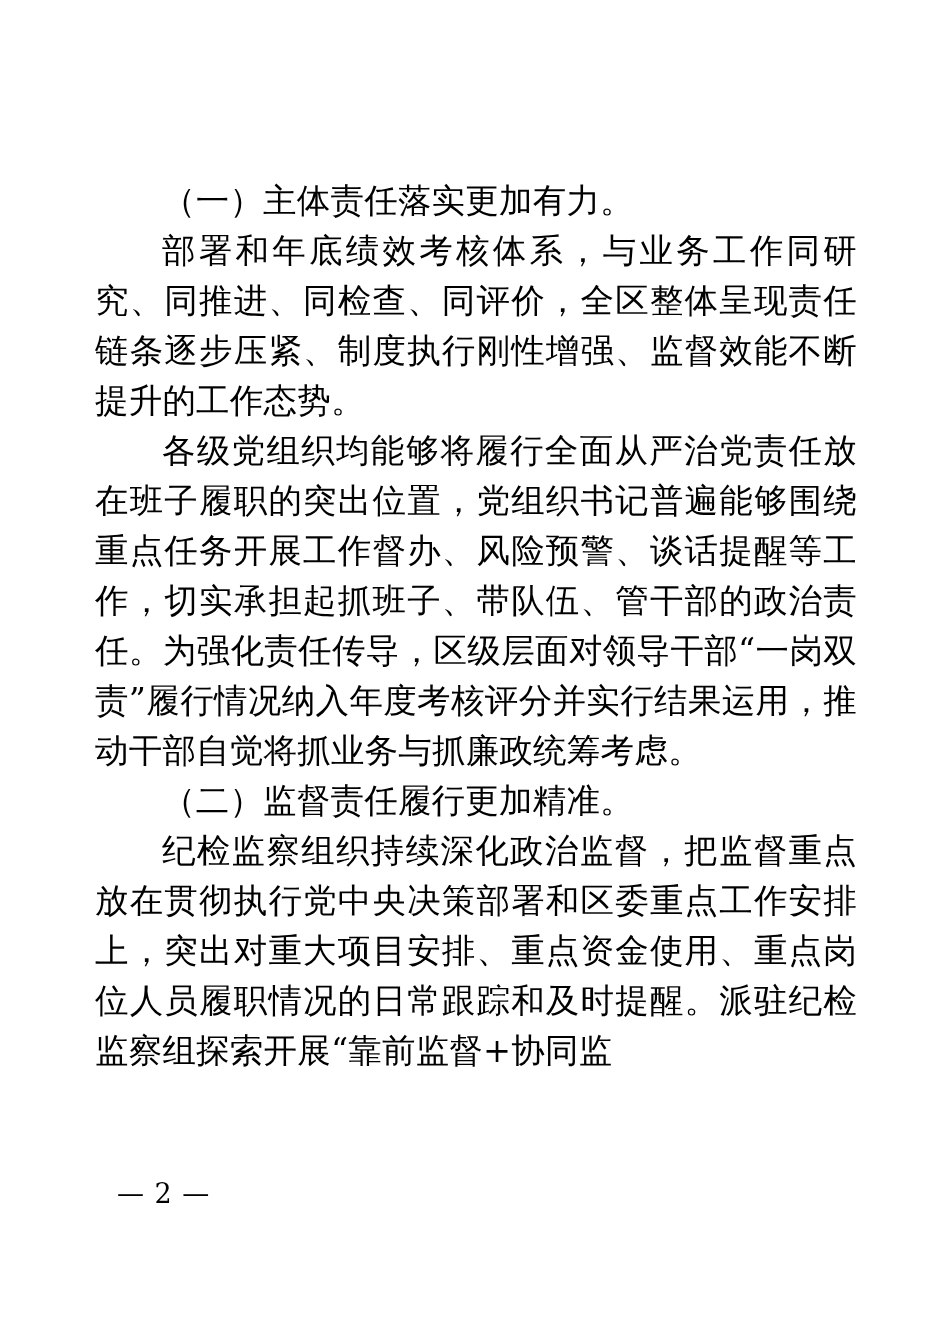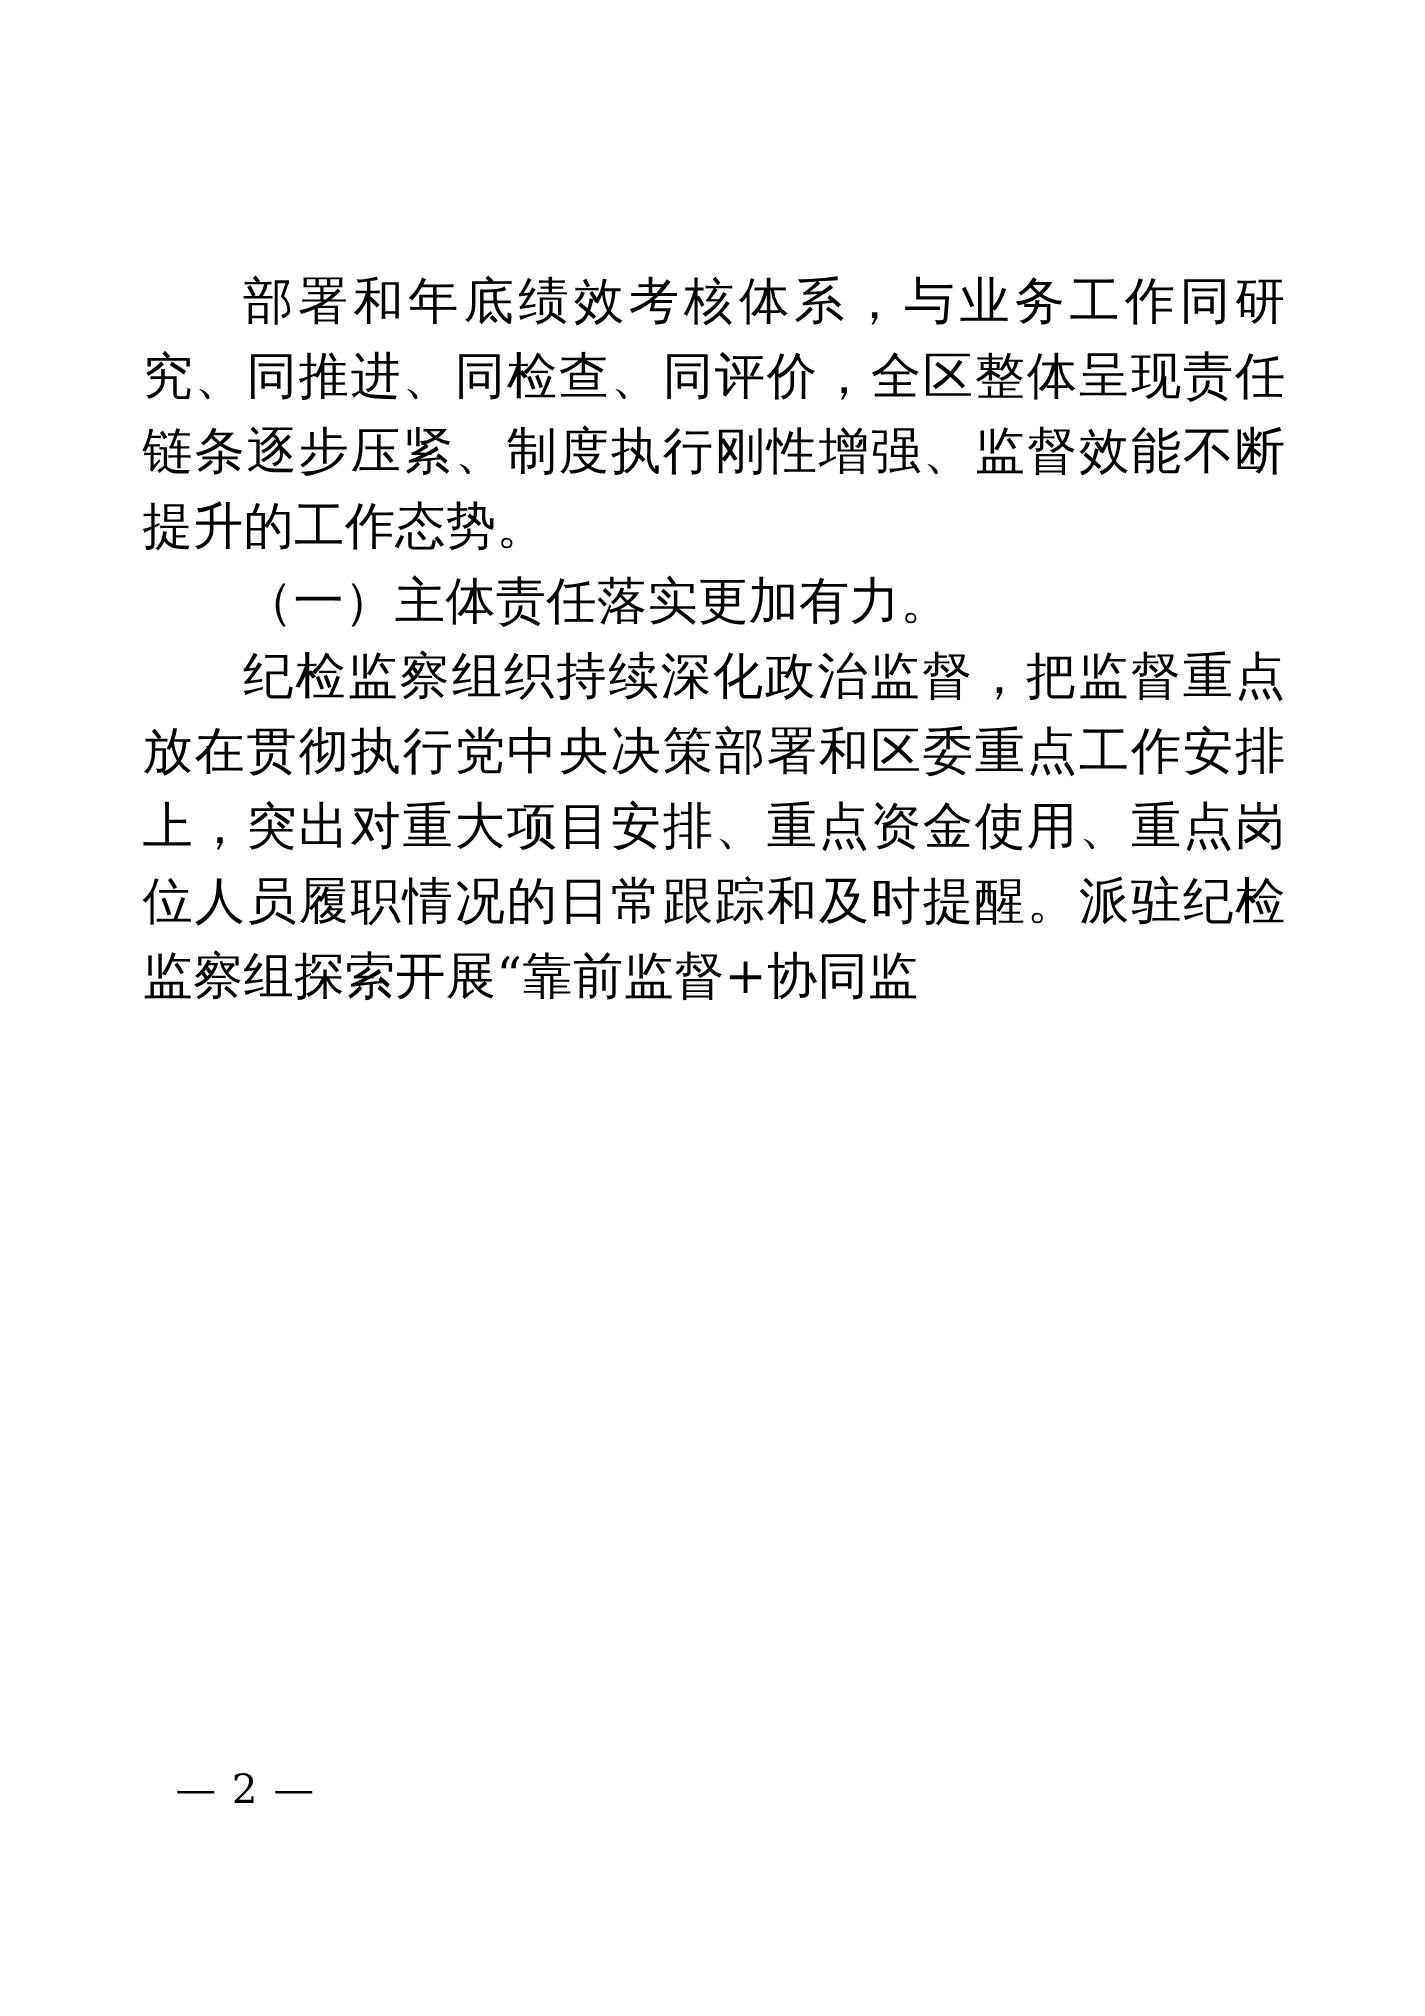--- a/index.html
+++ b/index.html
@@ -54,26 +54,28 @@
     box-sizing: border-box;
   }
 </style>
 </head>
 <body>
 
 <div class="page">
 
   <div class="doc-body">
 
+    <p class="para heading">（一）主体责任落实更加有力。</p>
+
     <p class="para indent">部署和年底绩效考核体系，与业务工作同研究、同推进、同检查、同评价，全区整体呈现责任链条逐步压紧、制度执行刚性增强、监督效能不断提升的工作态势。</p>
 
-    <p class="para heading">（一）主体责任落实更加有力。</p>
+    <p class="para indent">各级党组织均能够将履行全面从严治党责任放在班子履职的突出位置，党组织书记普遍能够围绕重点任务开展工作督办、风险预警、谈话提醒等工作，切实承担起抓班子、带队伍、管干部的政治责任。为强化责任传导，区级层面对领导干部“一岗双责”履行情况纳入年度考核评分并实行结果运用，推动干部自觉将抓业务与抓廉政统筹考虑。</p>
 
 
-
+    <p class="para heading">（二）监督责任履行更加精准。</p>
 
     <p class="para indent">纪检监察组织持续深化政治监督，把监督重点放在贯彻执行党中央决策部署和区委重点工作安排上，突出对重大项目安排、重点资金使用、重点岗位人员履职情况的日常跟踪和及时提醒。派驻纪检监察组探索开展“靠前监督+协同监</p>
 
   </div>
 
   <div class="footer">— 2 —</div>
 
 </div>
 
 </body></html>

